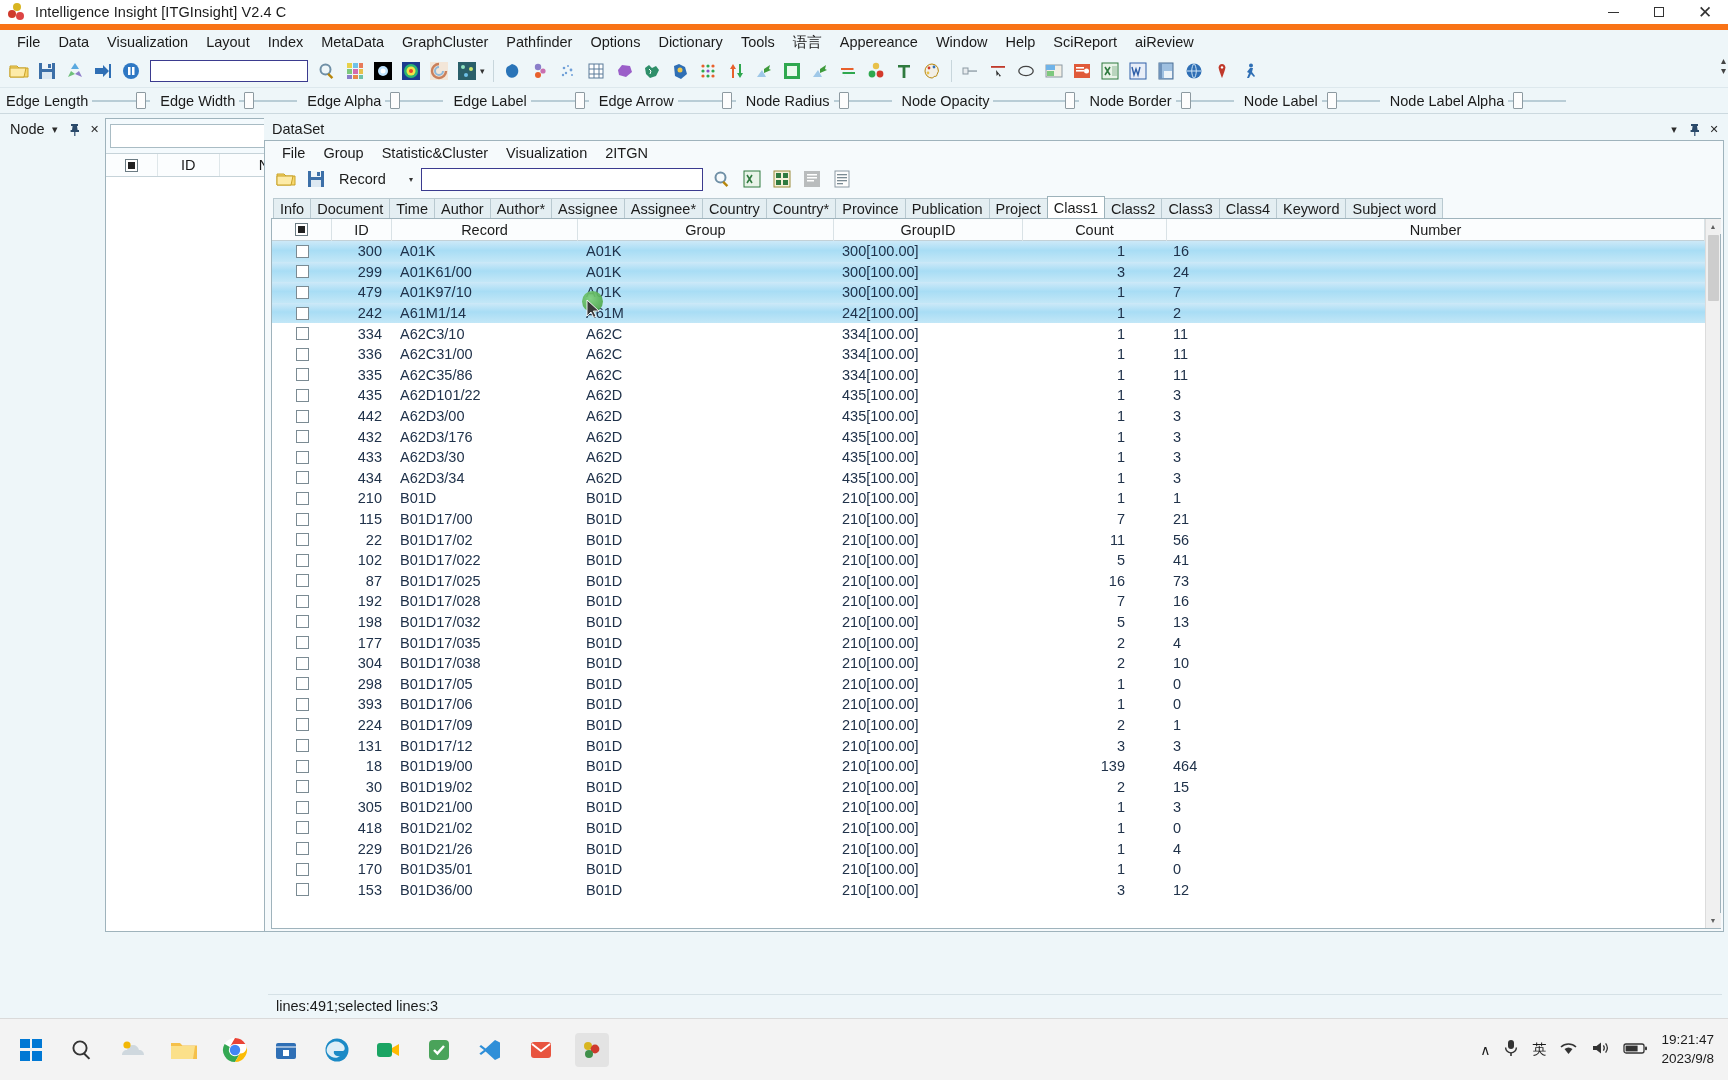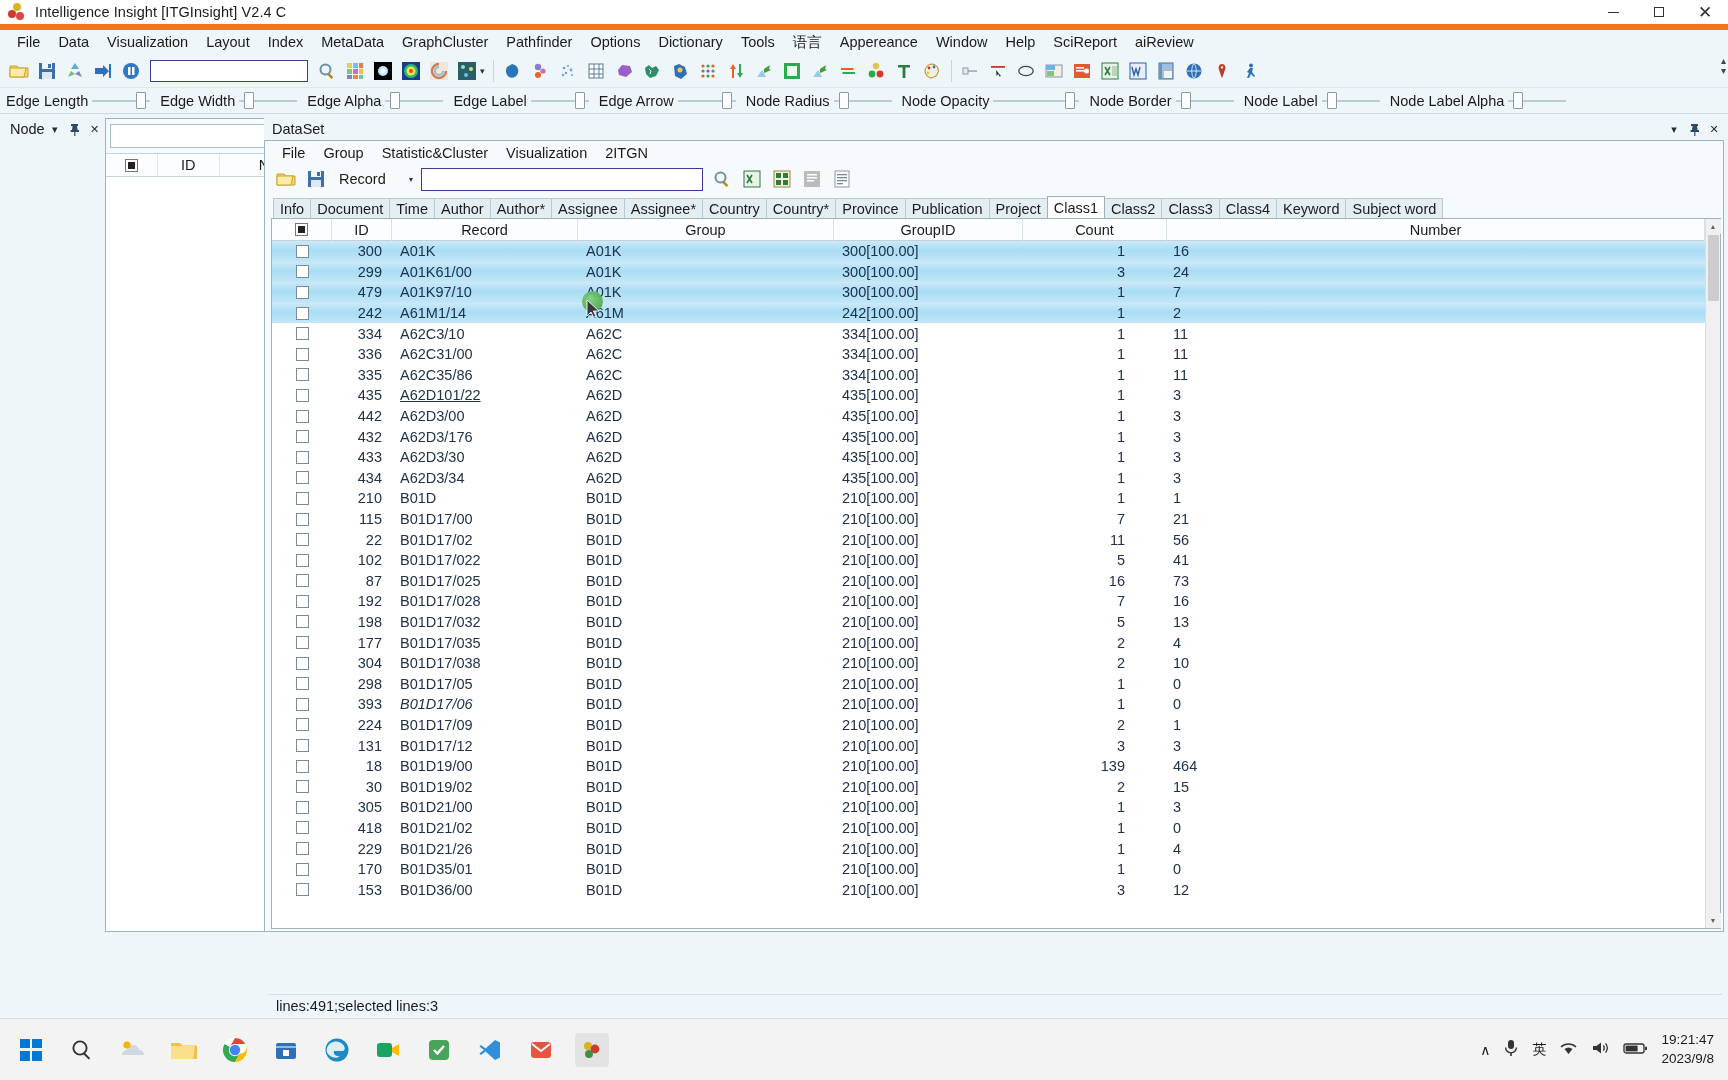--- a/index.html
+++ b/index.html
@@ -793,21 +793,21 @@
                   <div class="cell c-grp" style="width: 256px;">A62C</div>
                   <div class="cell c-gid" style="width: 189px;">334[100.00]</div>
                   <div class="cell c-cnt" style="width: 144px;">1</div>
                   <div class="cell c-num" style="flex: 1 1 0%;">11</div>
                 </div>
                 <div class="row">
                   <div class="cell c-chk" style="width: 60px;">
                     <span class="rowchk"></span>
                   </div>
                   <div class="cell c-id" style="width: 60px;">435</div>
-                  <div class="cell c-rec" style="width: 186px; text-decoration: underline;">A62D101/22</div>
+                  <div class="cell c-rec" style="width: 186px;">A62D101/22</div>
                   <div class="cell c-grp" style="width: 256px;">A62D</div>
                   <div class="cell c-gid" style="width: 189px;">435[100.00]</div>
                   <div class="cell c-cnt" style="width: 144px;">1</div>
                   <div class="cell c-num" style="flex: 1 1 0%;">3</div>
                 </div>
                 <div class="row">
                   <div class="cell c-chk" style="width: 60px;">
                     <span class="rowchk"></span>
                   </div>
                   <div class="cell c-id" style="width: 60px;">442</div>
@@ -958,21 +958,21 @@
                   <div class="cell c-grp" style="width: 256px;">B01D</div>
                   <div class="cell c-gid" style="width: 189px;">210[100.00]</div>
                   <div class="cell c-cnt" style="width: 144px;">1</div>
                   <div class="cell c-num" style="flex: 1 1 0%;">0</div>
                 </div>
                 <div class="row">
                   <div class="cell c-chk" style="width: 60px;">
                     <span class="rowchk"></span>
                   </div>
                   <div class="cell c-id" style="width: 60px;">393</div>
-                  <div class="cell c-rec" style="width: 186px; font-style: italic;">B01D17/06</div>
+                  <div class="cell c-rec" style="width: 186px;">B01D17/06</div>
                   <div class="cell c-grp" style="width: 256px;">B01D</div>
                   <div class="cell c-gid" style="width: 189px;">210[100.00]</div>
                   <div class="cell c-cnt" style="width: 144px;">1</div>
                   <div class="cell c-num" style="flex: 1 1 0%;">0</div>
                 </div>
                 <div class="row">
                   <div class="cell c-chk" style="width: 60px;">
                     <span class="rowchk"></span>
                   </div>
                   <div class="cell c-id" style="width: 60px;">224</div>

